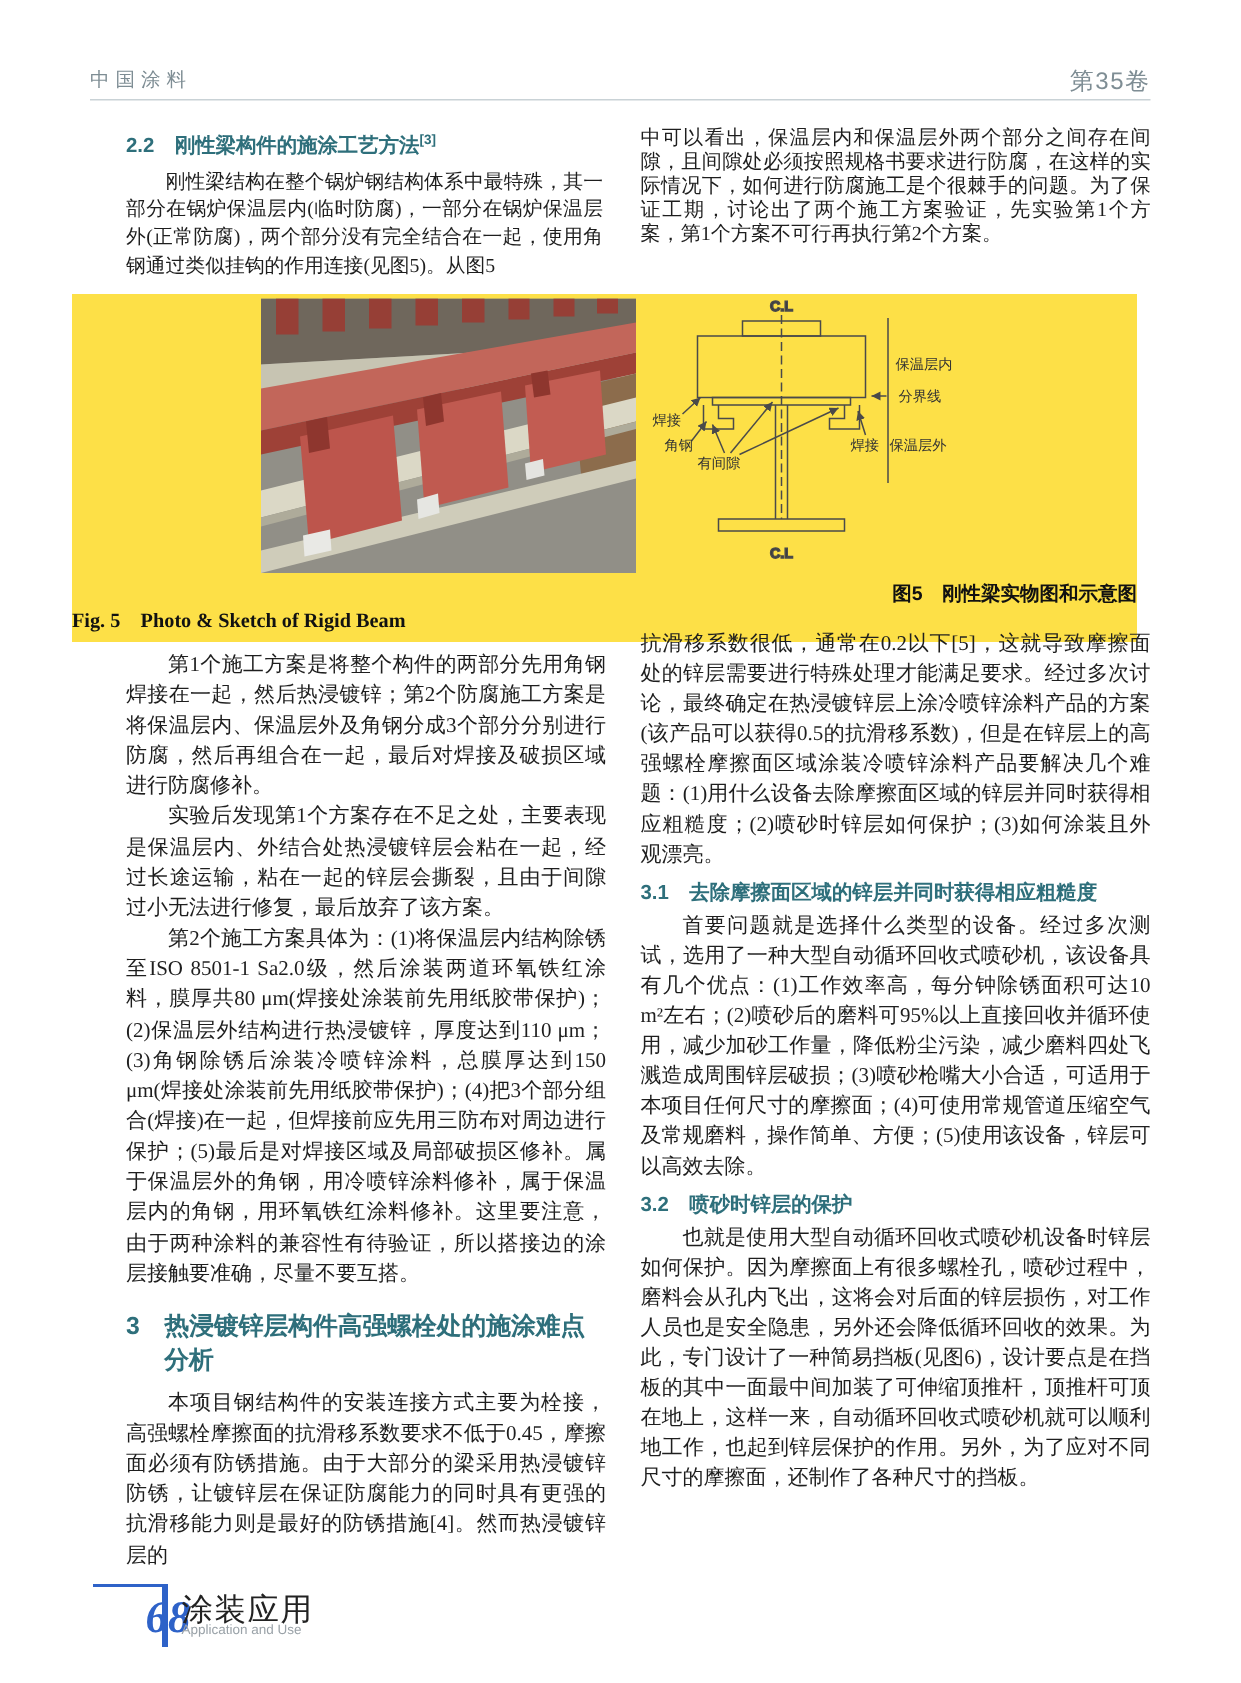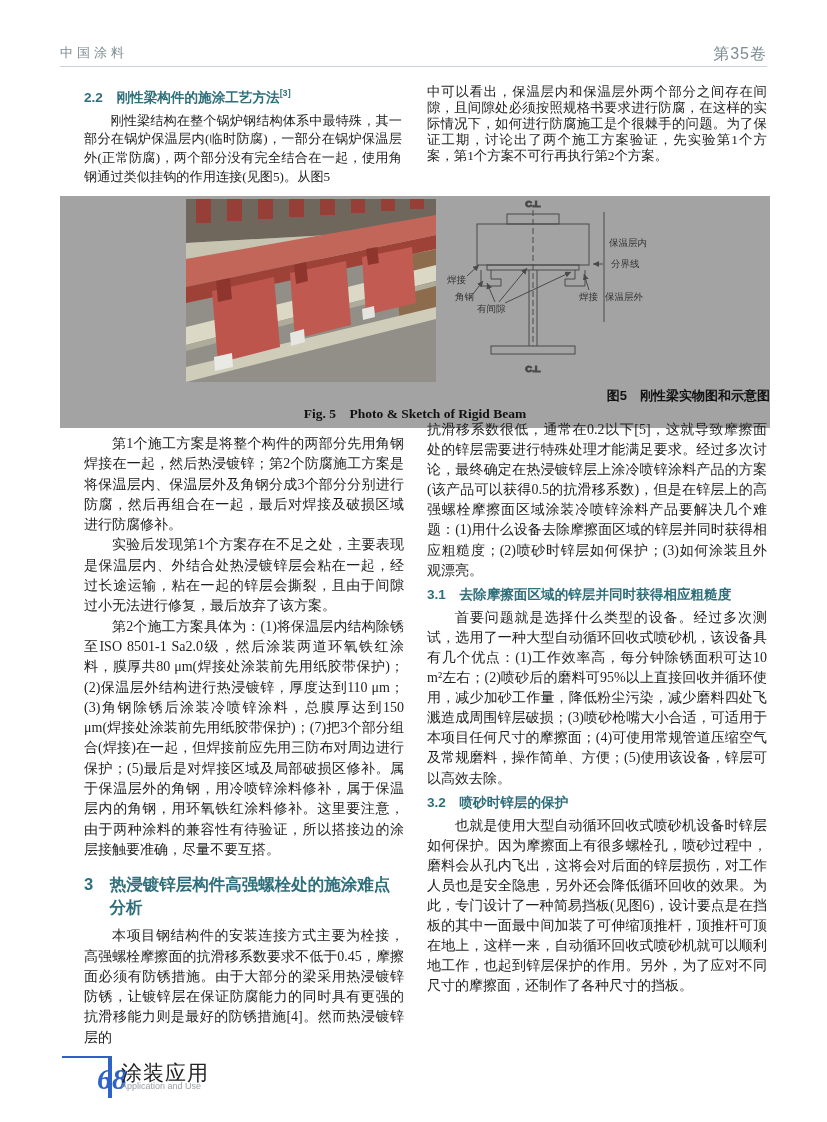--- a/index.html
+++ b/index.html
@@ -36,26 +36,26 @@
   #left-top .h-sub { margin-bottom:5px; }
   .h-sub sup { font-size:9px; vertical-align:super; }
   .h-major {
     color:#2e6f7b; font-weight:bold; font-size:16.5px; line-height:23px;
     font-family:"Liberation Sans","DejaVu Sans",sans-serif;
     text-align:left; margin:13px 0 7px; padding-left:1.55em; text-indent:-1.55em;
   }
   #right-bottom .h-sub { margin:5px 0 4px; }
 
   
-  .figure-block { position:absolute; left:60px; top:196px; width:710px; height:232px; background:#a3a3a3; }
+  .figure-block { position:absolute; left:48px; top:196px; width:710px; height:232px; background:#fde047; }
   .photo-wrap  { position:absolute; left:126px; top:3px; width:250px; height:183px; }
   .sketch-wrap { position:absolute; left:383px; top:0;  width:330px; height:190px; }
   .cap-zh { position:absolute; left:0; right:0; top:191px; text-align:right; font-weight:bold;
     font-size:13px; font-family:"Liberation Sans","DejaVu Sans",sans-serif; color:#111; }
-  .cap-en { position:absolute; left:0; right:0; top:209px; text-align:center; font-weight:bold;
+  .cap-en { position:absolute; left:0; right:0; top:209px; font-weight:bold;
     font-size:13.5px; font-family:"Liberation Serif","DejaVu Serif",serif; color:#111; }
   .sketch-label { font-family:"Liberation Sans","DejaVu Sans",sans-serif; font-size:9.5px; fill:#333; }
 
   
   .ft-line { position:absolute; left:62px; top:1056px; width:46px; height:2px; background:#2e62c8; }
   .ft-bar  { position:absolute; left:108px; top:1056px; width:4px; height:42px; background:#2e62c8; }
   .ft-num  { position:absolute; left:68px; top:1062px; font-size:30px; color:#2e62c8;
     font-style:italic; font-weight:bold; font-family:Liberation Serif, serif;margin-left:29px; }
   .ft-zh   { position:absolute; left:121px; top:1059px; font-size:21px; color:#222; letter-spacing:1px;
     font-family:"Liberation Sans","DejaVu Sans",sans-serif; }
@@ -157,21 +157,21 @@
       </svg>
     </div>
 
     <div class="cap-zh">图5　刚性梁实物图和示意图</div>
     <div class="cap-en">Fig. 5　Photo &amp; Sketch of Rigid Beam</div>
   </div>
 
   <div class="col" id="left-bottom">
     <p class="body">第1个施工方案是将整个构件的两部分先用角钢焊接在一起，然后热浸镀锌；第2个防腐施工方案是将保温层内、保温层外及角钢分成3个部分分别进行防腐，然后再组合在一起，最后对焊接及破损区域进行防腐修补。</p>
     <p class="body">实验后发现第1个方案存在不足之处，主要表现是保温层内、外结合处热浸镀锌层会粘在一起，经过长途运输，粘在一起的锌层会撕裂，且由于间隙过小无法进行修复，最后放弃了该方案。</p>
-    <p class="body">第2个施工方案具体为：(1)将保温层内结构除锈至ISO 8501-1 Sa2.0级，然后涂装两道环氧铁红涂料，膜厚共80 μm(焊接处涂装前先用纸胶带保护)；(2)保温层外结构进行热浸镀锌，厚度达到110 μm；(3)角钢除锈后涂装冷喷锌涂料，总膜厚达到150 μm(焊接处涂装前先用纸胶带保护)；(7)把3个部分组合(焊接)在一起，但焊接前应先用三防布对周边进行保护；(5)最后是对焊接区域及局部破损区修补。属于保温层外的角钢，用冷喷锌涂料修补，属于保温层内的角钢，用环氧铁红涂料修补。这里要注意，由于两种涂料的兼容性有待验证，所以搭接边的涂层接触要准确，尽量不要互搭。</p>
+    <p class="body">第2个施工方案具体为：(1)将保温层内结构除锈至ISO 8501-1 Sa2.0级，然后涂装两道环氧铁红涂料，膜厚共80 μm(焊接处涂装前先用纸胶带保护)；(2)保温层外结构进行热浸镀锌，厚度达到110 μm；(3)角钢除锈后涂装冷喷锌涂料，总膜厚达到150 μm(焊接处涂装前先用纸胶带保护)；(4)把3个部分组合(焊接)在一起，但焊接前应先用三防布对周边进行保护；(5)最后是对焊接区域及局部破损区修补。属于保温层外的角钢，用冷喷锌涂料修补，属于保温层内的角钢，用环氧铁红涂料修补。这里要注意，由于两种涂料的兼容性有待验证，所以搭接边的涂层接触要准确，尽量不要互搭。</p>
     <div class="h-major">3　热浸镀锌层构件高强螺栓处的施涂难点分析</div>
     <p class="body">本项目钢结构件的安装连接方式主要为栓接，高强螺栓摩擦面的抗滑移系数要求不低于0.45，摩擦面必须有防锈措施。由于大部分的梁采用热浸镀锌防锈，让镀锌层在保证防腐能力的同时具有更强的抗滑移能力则是最好的防锈措施[4]。然而热浸镀锌层的</p>
   </div>
 
   <div class="col" id="right-bottom">
     <p class="body noindent">抗滑移系数很低，通常在0.2以下[5]，这就导致摩擦面处的锌层需要进行特殊处理才能满足要求。经过多次讨论，最终确定在热浸镀锌层上涂冷喷锌涂料产品的方案(该产品可以获得0.5的抗滑移系数)，但是在锌层上的高强螺栓摩擦面区域涂装冷喷锌涂料产品要解决几个难题：(1)用什么设备去除摩擦面区域的锌层并同时获得相应粗糙度；(2)喷砂时锌层如何保护；(3)如何涂装且外观漂亮。</p>
     <div class="h-sub">3.1　去除摩擦面区域的锌层并同时获得相应粗糙度</div>
     <p class="body">首要问题就是选择什么类型的设备。经过多次测试，选用了一种大型自动循环回收式喷砂机，该设备具有几个优点：(1)工作效率高，每分钟除锈面积可达10 m²左右；(2)喷砂后的磨料可95%以上直接回收并循环使用，减少加砂工作量，降低粉尘污染，减少磨料四处飞溅造成周围锌层破损；(3)喷砂枪嘴大小合适，可适用于本项目任何尺寸的摩擦面；(4)可使用常规管道压缩空气及常规磨料，操作简单、方便；(5)使用该设备，锌层可以高效去除。</p>
     <div class="h-sub">3.2　喷砂时锌层的保护</div>
     <p class="body">也就是使用大型自动循环回收式喷砂机设备时锌层如何保护。因为摩擦面上有很多螺栓孔，喷砂过程中，磨料会从孔内飞出，这将会对后面的锌层损伤，对工作人员也是安全隐患，另外还会降低循环回收的效果。为此，专门设计了一种简易挡板(见图6)，设计要点是在挡板的其中一面最中间加装了可伸缩顶推杆，顶推杆可顶在地上，这样一来，自动循环回收式喷砂机就可以顺利地工作，也起到锌层保护的作用。另外，为了应对不同尺寸的摩擦面，还制作了各种尺寸的挡板。</p>

